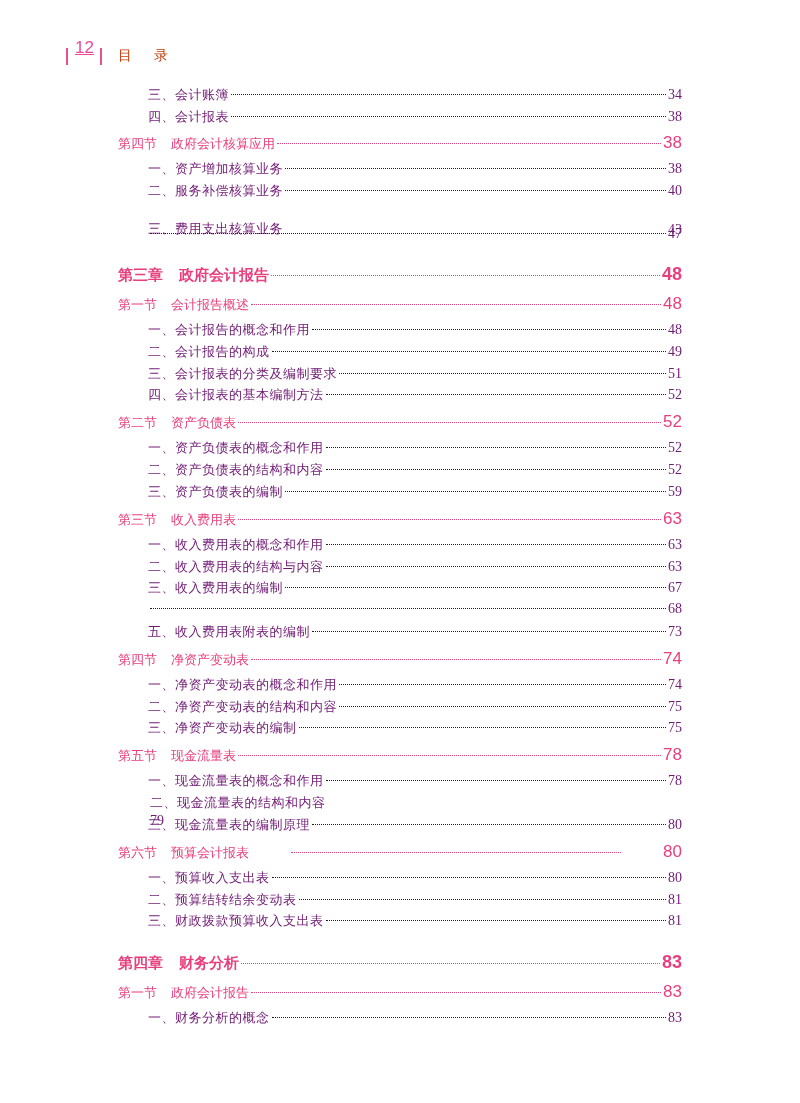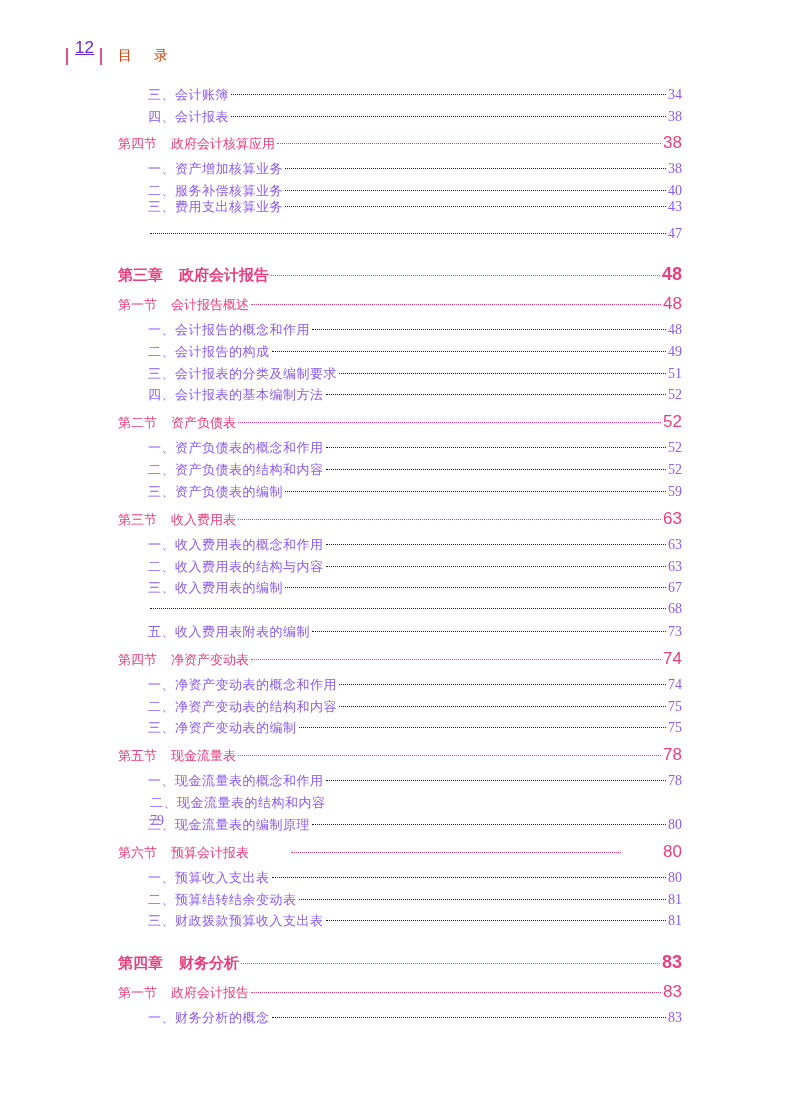--- a/index.html
+++ b/index.html
@@ -25,21 +25,21 @@
       font-family: "Liberation Sans", "DejaVu Sans", sans-serif;
     }
     .hdr-bar {
       width: 2px;
       height: 17px;
       background: #e8508a;
       display: inline-block;
     }
     .hdr-num {
       font-size: 17px;
-      color: #6d28d9;
+      color: #ec4899;
       margin: 0 6px 16px 7px;
       letter-spacing: 0;
       text-decoration: underline;
     }
     .hdr-title {
       font-size: 14px;
       margin-left: 16px;
       color: #c2410c;
       letter-spacing: 22px;
     }
@@ -70,21 +70,21 @@
     .row .page {
       flex: 0 0 auto;
       text-align: right;
     }
 
     
     .row.item {
       left: 148px;
       font-size: 13px;
       letter-spacing: 0.5px;
-      color: #8b5cf6;
+      color: #701a75;
       font-family: "DejaVu Sans", "Liberation Sans", sans-serif;
     }
     .row.item .dots {
       border-bottom: 1px dotted #231f20;
     }
     .row.item .page {
       font-family: "Liberation Serif", "DejaVu Serif", serif;
       font-size: 14px;
       letter-spacing: 0;
     }
@@ -158,21 +158,21 @@
     <div class="row item" style="top: 160px;">
       <span class="label">一、资产增加核算业务</span>
       <span class="dots"></span>
       <span class="page">38</span>
     </div>
     <div class="row item" style="top: 182px;">
       <span class="label">二、服务补偿核算业务</span>
       <span class="dots"></span>
       <span class="page">40</span>
     </div>
-    <div class="row item" style="top: 198px;">
+    <div class="row item" style="top: 220px; align-items: flex-end;">
       <span class="label">三、费用支出核算业务</span>
       <span class="dots"></span>
       <span class="page">43</span>
     </div>
     <div class="row item" style="top: 226px;">
       <span class="dots"></span>
       <span class="page">47</span>
     </div>
     <div class="row chapter" style="top: 264px;">
       <span class="label"><span class="num">第三章</span><span class="title">政府会计报告</span></span>

